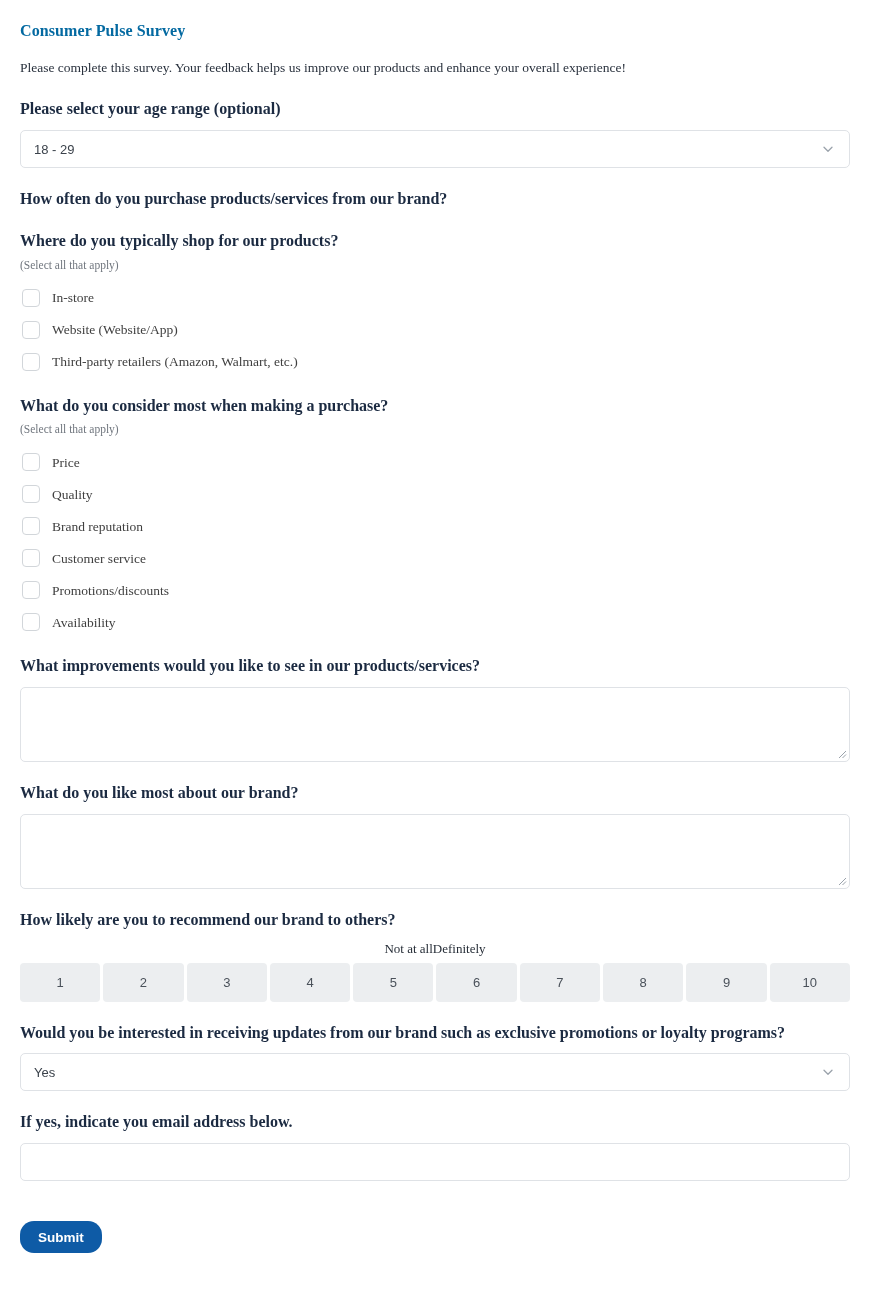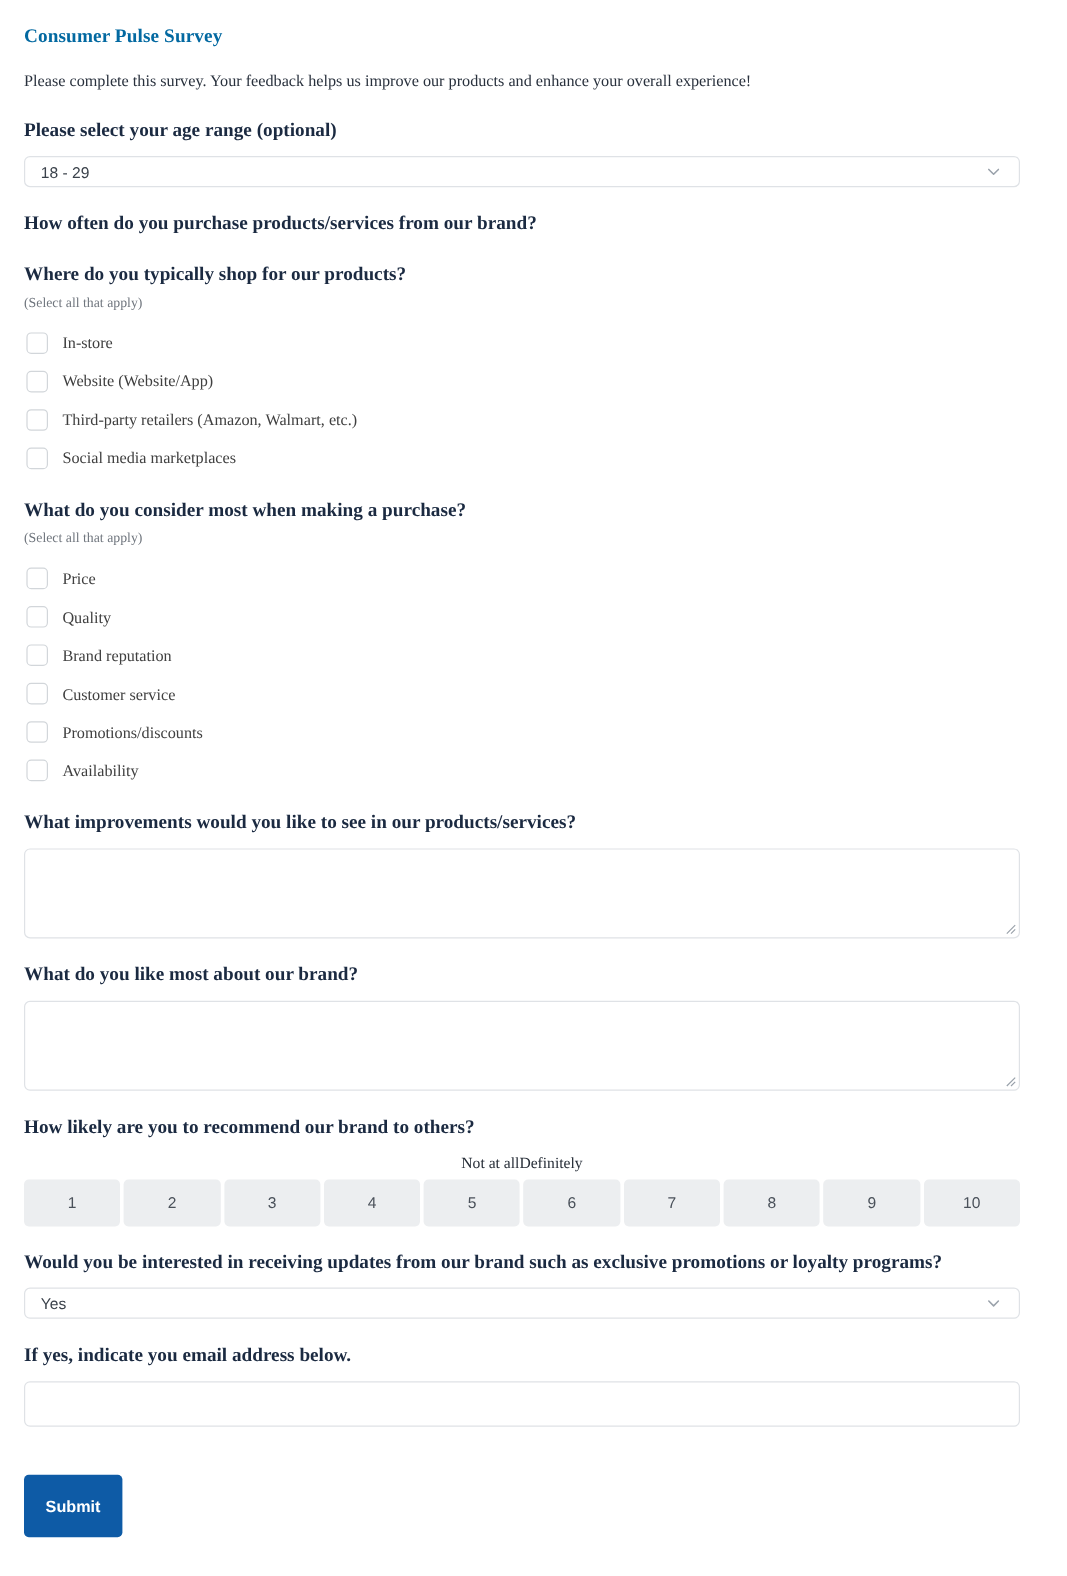--- a/index.html
+++ b/index.html
@@ -49,21 +49,21 @@
   }
 
   
   .field-block { margin-bottom: 21px; }
   .field-block.tight { margin-bottom: 18px; }
 
   
   .select-shell {
     position: relative;
     width: 830px;
-    height: 26px;
+    height: 38px;
     border: 1px solid #dfe2e6;
     border-radius: 5px;
     background: #ffffff;
     display: flex;
     align-items: center;
   }
   .select-value {
     font-family: "Liberation Sans", "DejaVu Sans", sans-serif;
     font-size: 13px;
     color: #3b424b;
@@ -153,24 +153,24 @@
     width: 830px;
     height: 38px;
     border: 1px solid #dfe2e6;
     border-radius: 5px;
     background: #ffffff;
   }
 
   
   .submit-button {
     margin-top: 19px;
-    height: 52px;
+    height: 32px;
     padding: 15px 18px;
     border: none;
-    border-radius: 4px;
+    border-radius: 14px;
     background: #0e5ba6;
     color: #ffffff;
     font-family: "Liberation Sans", "DejaVu Sans", sans-serif;
     font-size: 13.5px;
     font-weight: bold;
     cursor: pointer;
     display: inline-flex;
     align-items: center;
     justify-content: center;
   }
@@ -210,24 +210,20 @@
         <span class="check-box"></span>
         <span class="check-label">In-store</span>
       </div>
       <div class="check-row">
         <span class="check-box"></span>
         <span class="check-label">Website (Website/App)</span>
       </div>
       <div class="check-row">
         <span class="check-box"></span>
         <span class="check-label">Third-party retailers (Amazon, Walmart, etc.)</span>
-      </div>
-      <div class="check-row">
-        <span class="check-box"></span>
-        <span class="check-label">Social media marketplaces</span>
       </div>
     </div>
   </div>
 
   
   <div class="field-block tight">
     <div class="q-label">What do you consider most when making a purchase?</div>
     <div class="q-hint">(Select all that apply)</div>
     <div class="check-list">
       <div class="check-row">

